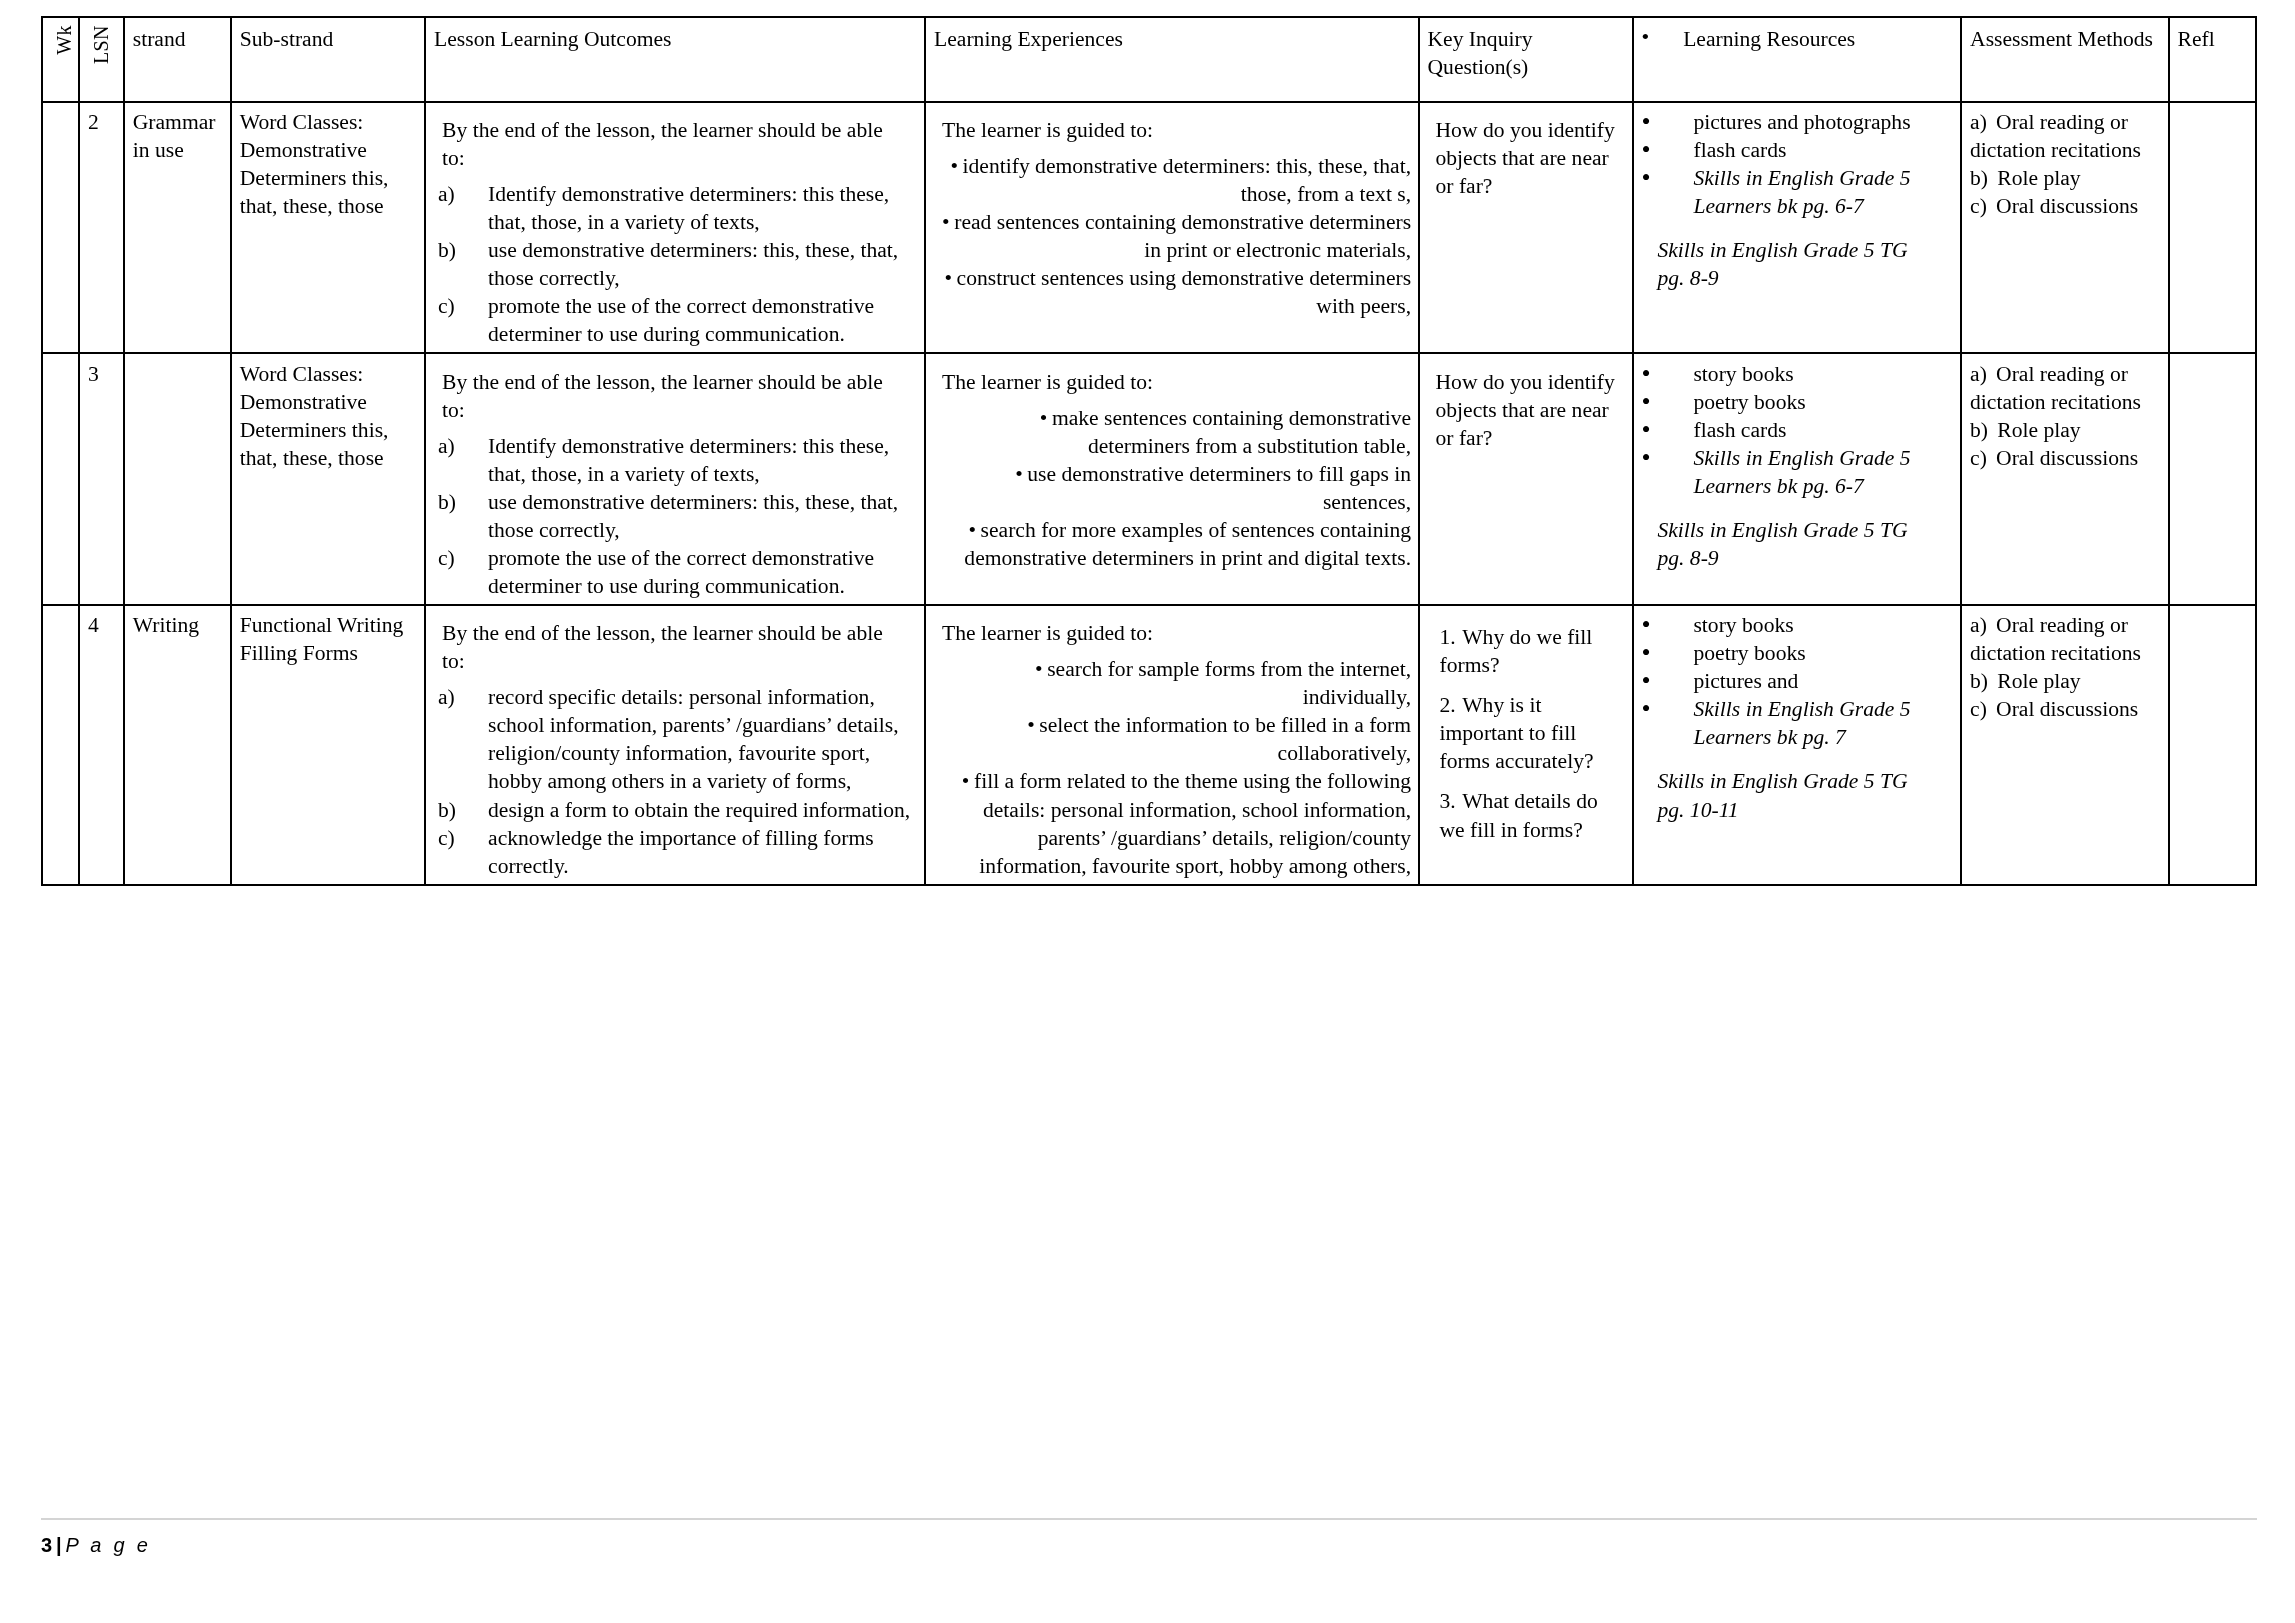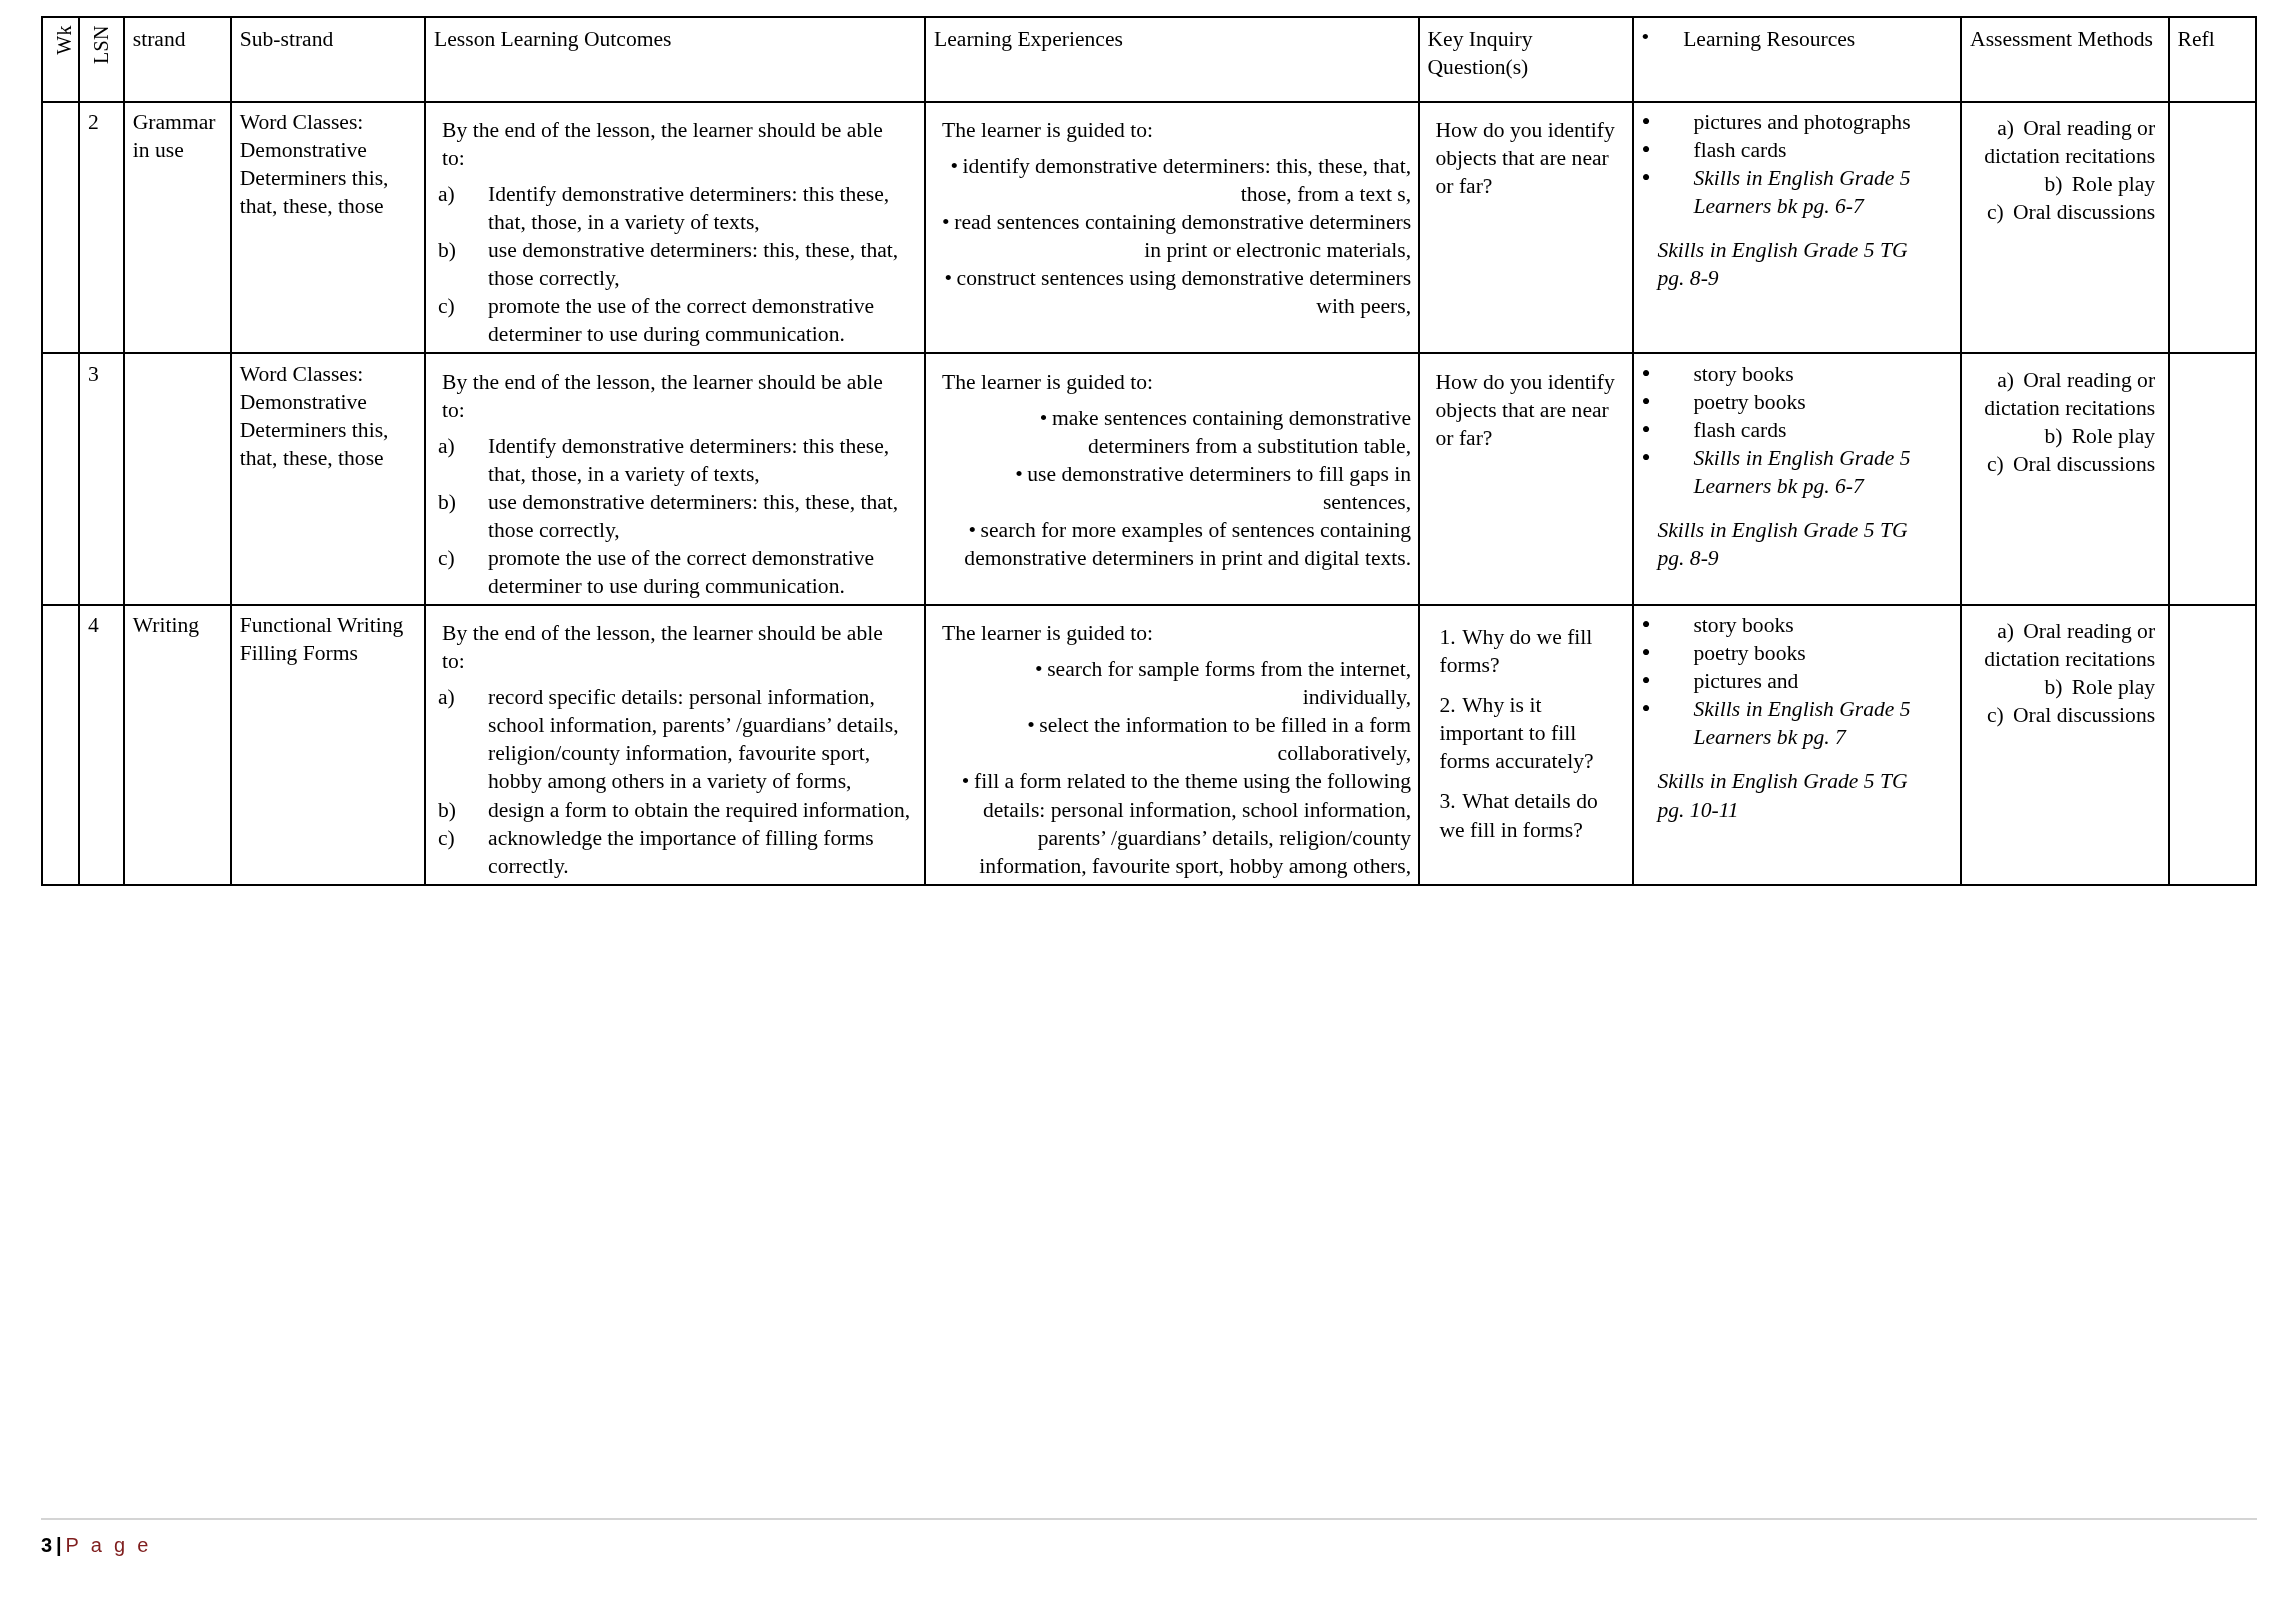--- a/index.html
+++ b/index.html
@@ -136,40 +136,40 @@
     position: absolute;
     left: 0px;
     top: -2px;
     font-size: 26px;
     line-height: 1.25;
   }
   .ital { font-style: italic; margin-top: 36px; }
   .res-tail { font-style: italic; margin: 16px; padding-left: 0; }
 
   
-  ul.am { list-style: none; margin: 6px; padding: 0; text-align: right; }
+  ul.am { list-style: none; margin: 0; padding: 0; }
   ul.am > li { margin: 0; }
   ul.am > li > .mk { padding-right: 9.2px; }
 
   .lead { margin: 8px; }
 
   
   .footer {
     position: absolute;
     left: 41px;
     top: 1518px;
     width: 2216px;
     border-top: 2.6px solid #d4d4d4;
     padding-top: 14.4px;
     font-family: "Liberation Sans", sans-serif;
     font-size: 20px;
   }
   .footer .pg-num { font-weight: bold; color: #000000; }
   .footer .pg-bar { font-weight: bold; color: #000000; padding: 0 3.9px; }
-  .footer .pg-word { color: #7f1d1d; letter-spacing: 3.3px; }
+  .footer .pg-word { color: #000000; letter-spacing: 3.3px; font-style: italic; }
 </style>
 </head>
 <body>
 
 <div class="page">
 
   <table class="sow-table">
     <colgroup>
       <col class="c-wk">
         <col class="c-lsn">

